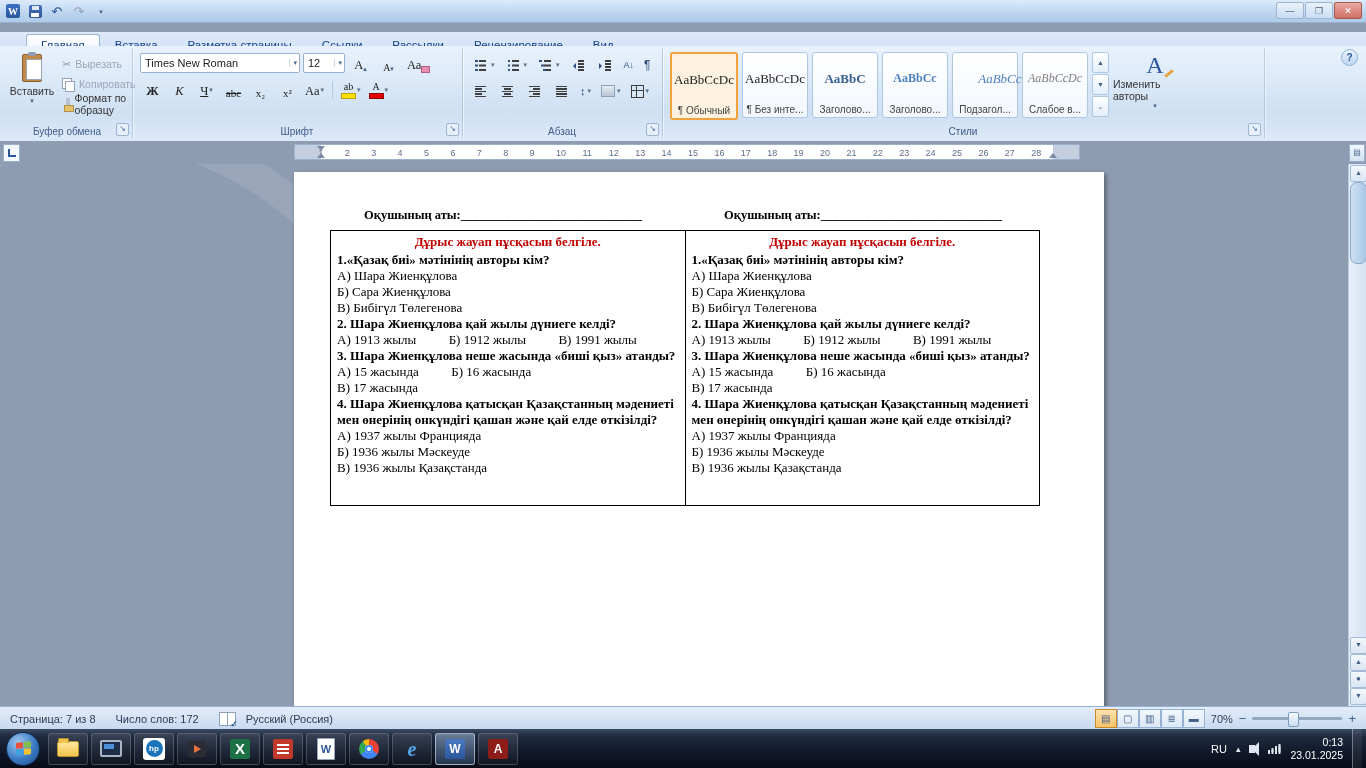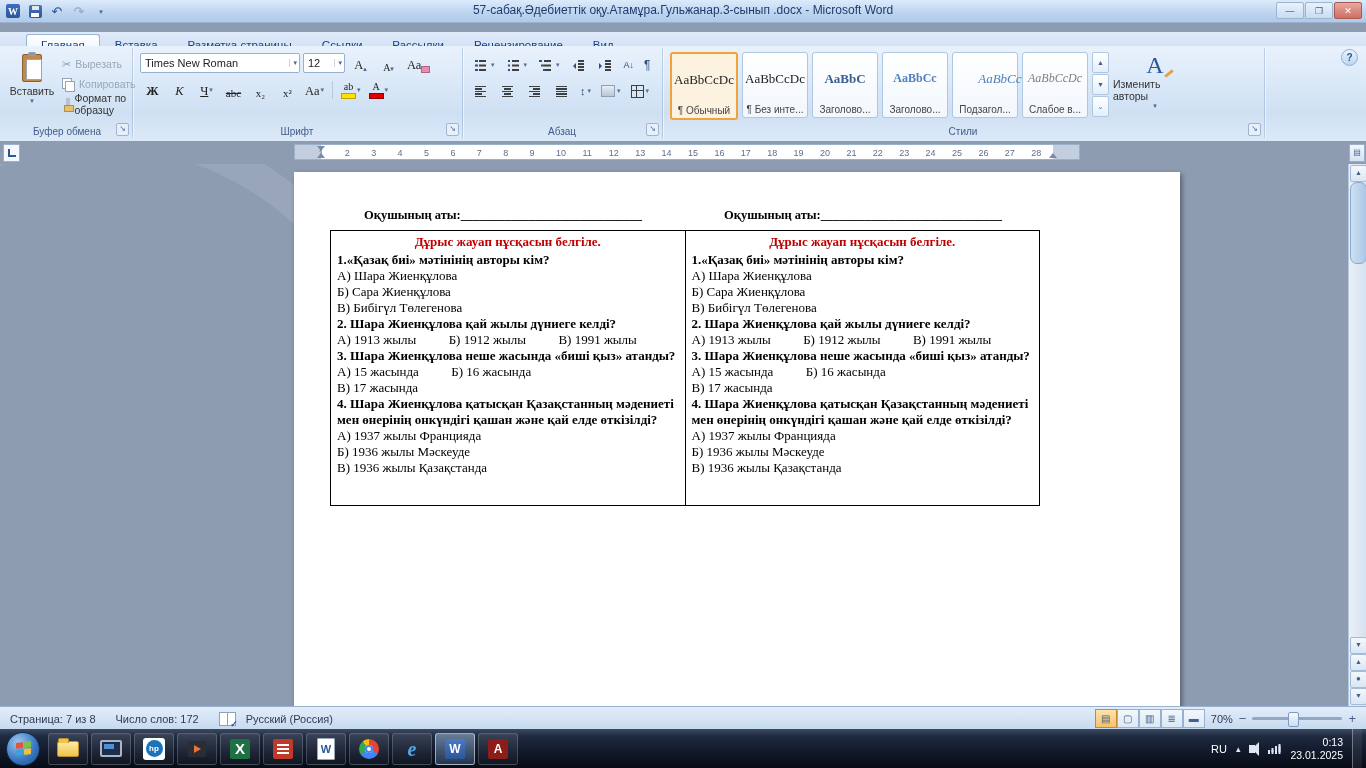--- a/index.html
+++ b/index.html
@@ -130,21 +130,21 @@
   .imark.top{left:22px;top:1px;border-left:4px solid transparent;border-right:4px solid transparent;border-top:5px solid #7b8aa5;}
   .imark.bot{left:22px;bottom:1px;border-left:4px solid transparent;border-right:4px solid transparent;border-bottom:5px solid #7b8aa5;}
   .imark.rt{right:22px;bottom:1px;border-left:4px solid transparent;border-right:4px solid transparent;border-bottom:5px solid #7b8aa5;}
   .rtoggle{position:absolute;right:1px;top:3px;width:14px;height:16px;background:linear-gradient(#f2f7fc,#d3e2f2);
      border:1px solid #9bb0ca;font-size:8px;color:#44618c;text-align:center;line-height:15px;}
 
   
   .docarea{position:absolute;left:0;top:164px;width:1366px;height:542px;background:#8e9cb2;overflow:hidden;}
   .swoosh{position:absolute;left:-150px;top:-40px;width:500px;height:420px;border-radius:50%;
      border:30px solid rgba(255,255,255,.10);border-right-color:transparent;border-bottom-color:transparent;transform:rotate(25deg);}
-  .page{position:absolute;left:294px;top:8px;width:886px;height:560px;background:#fff;
+  .page{position:absolute;left:294px;top:8px;width:810px;height:560px;background:#fff;
      box-shadow:2px 2px 5px rgba(0,0,0,.4);font-family:"Liberation Serif",serif;color:#000;}
   .nameline{position:absolute;top:36px;font-weight:bold;font-size:12.5px;white-space:nowrap;}
   .doctable{position:absolute;left:36px;top:58px;width:710px;border-collapse:collapse;table-layout:fixed;}
   .doctable td{border:1px solid #000;vertical-align:top;padding:0;}
   .cell-task{height:196px;}
   .tasktitle{text-align:center;font-weight:bold;font-size:12.5px;padding-top:3px;}
   .diagram{display:block;margin:2px auto 0 auto;width:351px;height:170px;}
   .cell-quiz{height:274px;}
   .quiztitle{text-align:center;font-weight:bold;font-size:13px;color:#c00000;padding:3px 0 2px 0;}
   .qwrap{padding:0 5px 0 6px;}
@@ -275,21 +275,20 @@
       <div class="qbtn">
           <span class="uglyph">↶</span>
         </div>
       <div class="qbtn">
           <span class="uglyph dim">↷</span>
         </div>
       <div class="qbtn">
           <span class="tri">▾</span>
         </div>
     </div>
-    <div class="title-text">57-сабақ.Әдебиеттік оқу.Атамұра.Гульжанар.3-сынып   .docx - Microsoft Word</div>
     <div class="caption">
       <div class="cbtn">—</div>
       <div class="cbtn">❐</div>
       <div class="cbtn close">✕</div>
     </div>
   </div>
 
   <div class="tabrow">
     <div class="tabs">
       <div class="rtab active">Главная</div>

